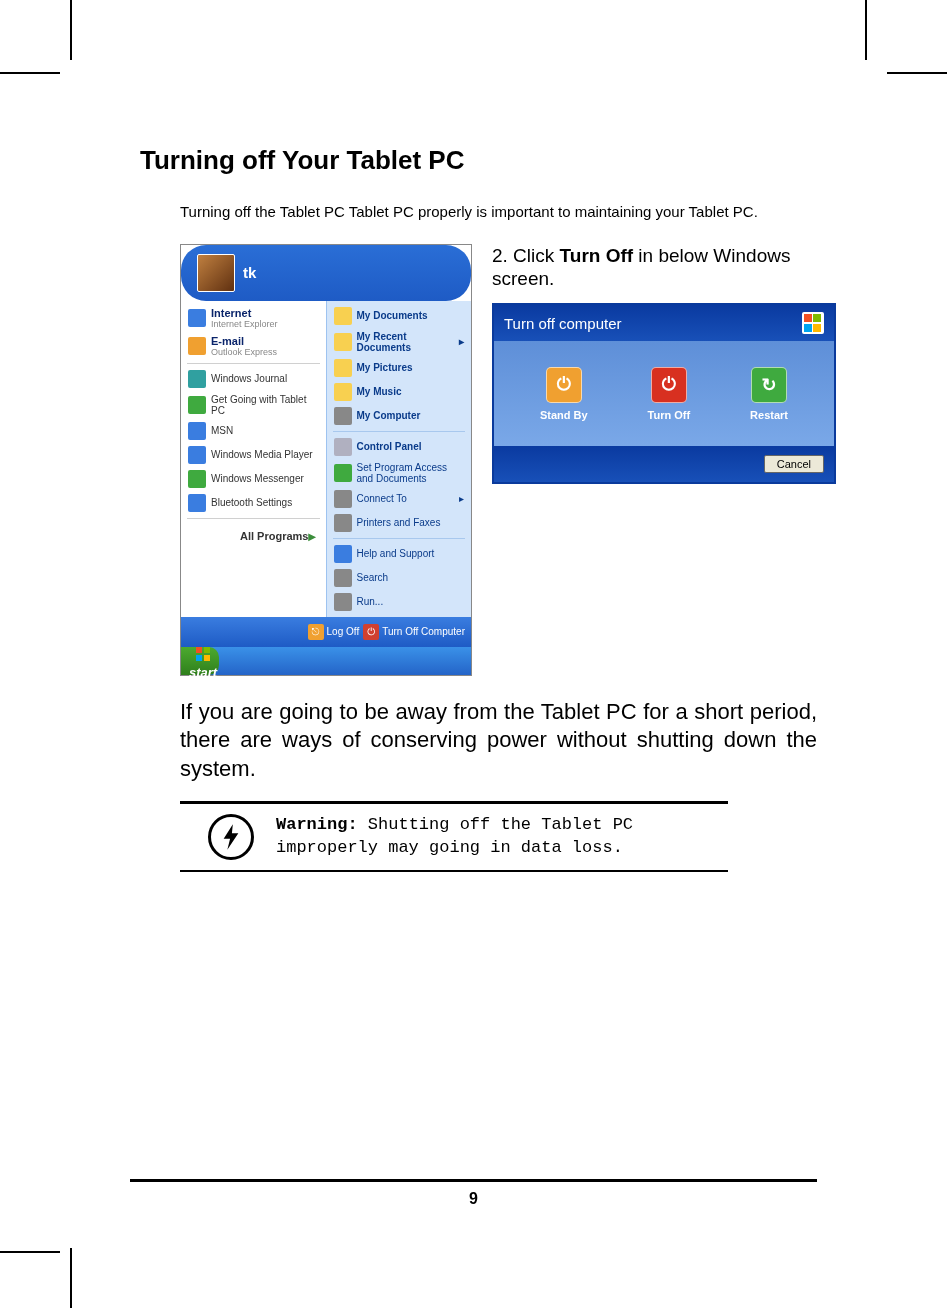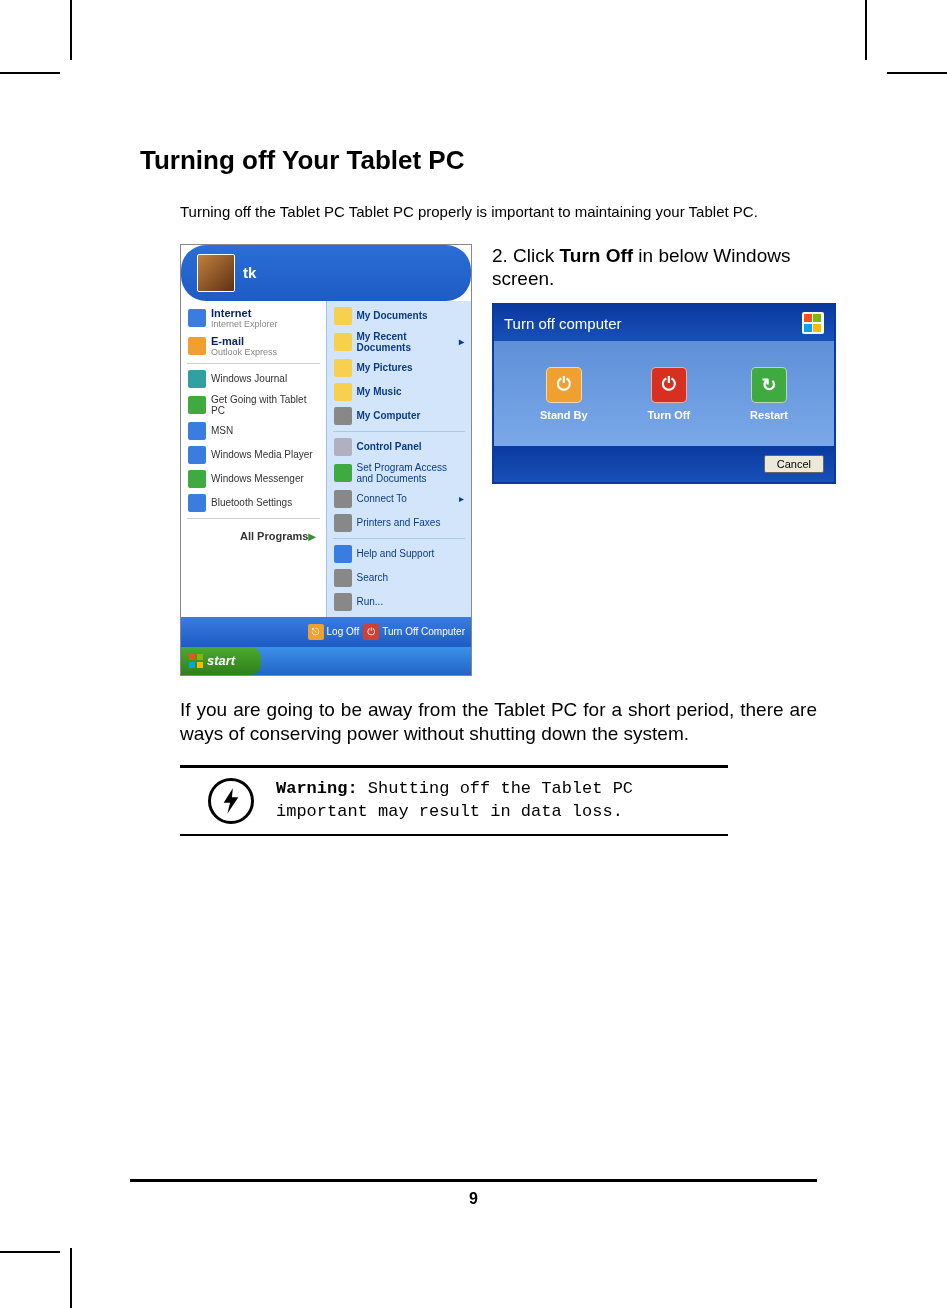--- a/index.html
+++ b/index.html
@@ -43,21 +43,21 @@
     margin: 0 0 22px 40px;
   }
   .steps-row {
     display: flex;
     gap: 20px;
     margin-left: 40px;
   }
   .step-col { flex: 1; }
   .step-text { font-size: 19px; line-height: 1.25; margin-bottom: 12px; }
   .step-text .bold { font-weight: bold; }
-  .after { font-size: 19px; line-height: 1.3; text-align: justify; margin: 22px 0 0 40px; }
+  .after { font-size: 22px; line-height: 1.3; text-align: justify; margin: 22px 0 0 40px; }
 
   
   .startmenu {
     width: 290px;
     border: 1px solid #888;
     font-family: Tahoma, Arial, sans-serif;
     font-size: 10px;
     background: #fff;
   }
   .sm-userbar {
@@ -101,21 +101,21 @@
     padding: 0 6px;
     color: #fff; font-size: 10px;
   }
   .sm-bottom .btn { display:flex; align-items:center; gap:3px; }
   .sm-bottom .sqic { width:16px;height:16px;border-radius:2px;display:flex;align-items:center;justify-content:center;color:#fff;font-size:10px;}
   .sm-taskbar {
     height: 28px;
     background: linear-gradient(#3a91e8, #2464c8);
     display:flex; align-items:center;
   }
-  .sm-start { height:100%; padding:0 26px 0 8px; background: linear-gradient(#4caa2f,#2f7f1c); color:#fff; font-weight:bold; font-style:italic; font-size:13px; display:flex;align-items:center;gap:4px; border-radius:0 10px 10px 0;}
+  .sm-start { height:100%; padding:0 2px 0 8px; background: linear-gradient(#4caa2f,#2f7f1c); color:#fff; font-weight:bold; font-style:italic; font-size:13px; display:flex;align-items:center;gap:4px; border-radius:0 10px 10px 0;flex-direction:column;}
   .sm-start .flag { width:14px;height:14px; display:inline-block; }
 
   
   .todlg {
     width: 340px;
     border: 2px solid #0a3a9c;
     font-family: Tahoma, Arial, sans-serif;
     background: #6699dd;
   }
   .todlg-title {
@@ -368,21 +368,21 @@
 
     <div class="warnwrap">
       <div class="warnbar"></div>
       <div class="warning">
         <div class="bolt">
           <svg viewBox="0 0 24 28">
               <path d="M14 0 L4 16 L11 16 L8 28 L20 10 L13 10 Z" fill="#000"></path>
             </svg>
         </div>
         <div class="wtext">
-          <span class="wb">Warning:</span><span> Shutting off the Tablet PC important may result in data loss.</span>
+          <span class="wb">Warning:</span><span> Shutting off the Tablet PC improperly may going in data loss.</span>
         </div>
       </div>
       <div class="warnbar thin"></div>
     </div>
   </div>
 
   <div class="footer">
     <span>9</span>
   </div>
 </div>

